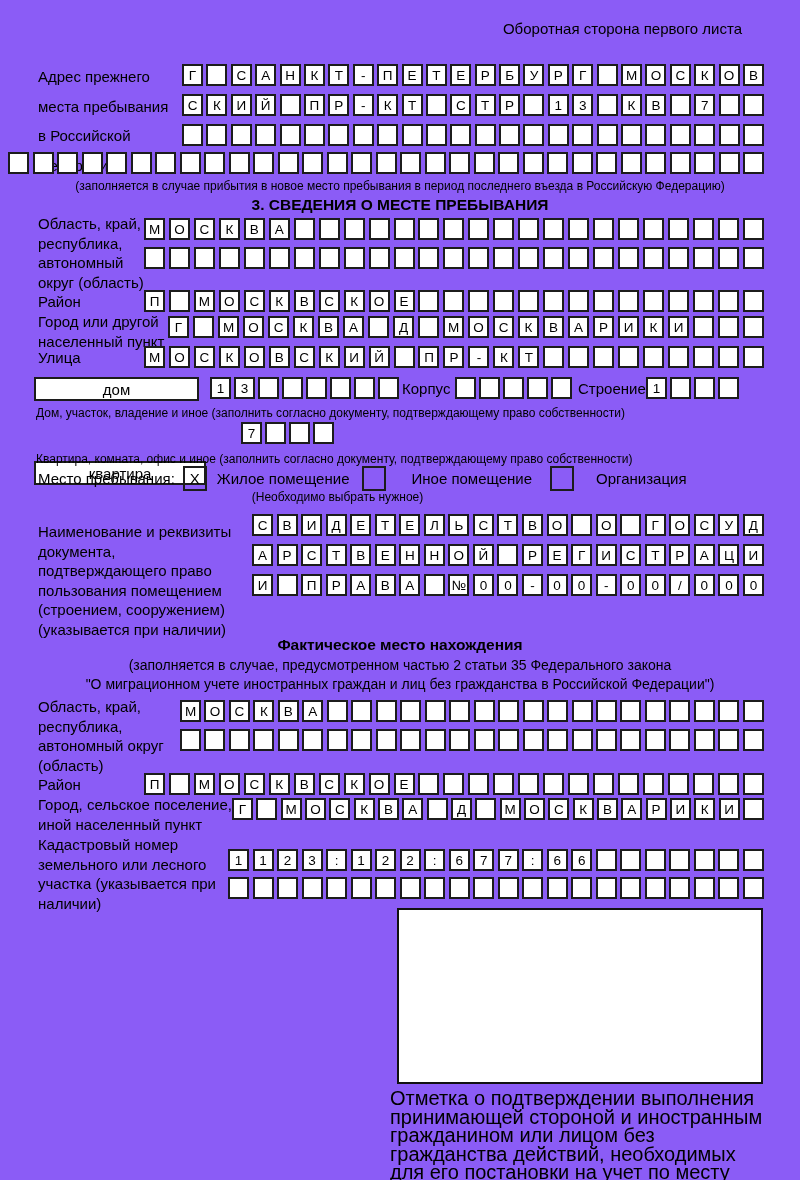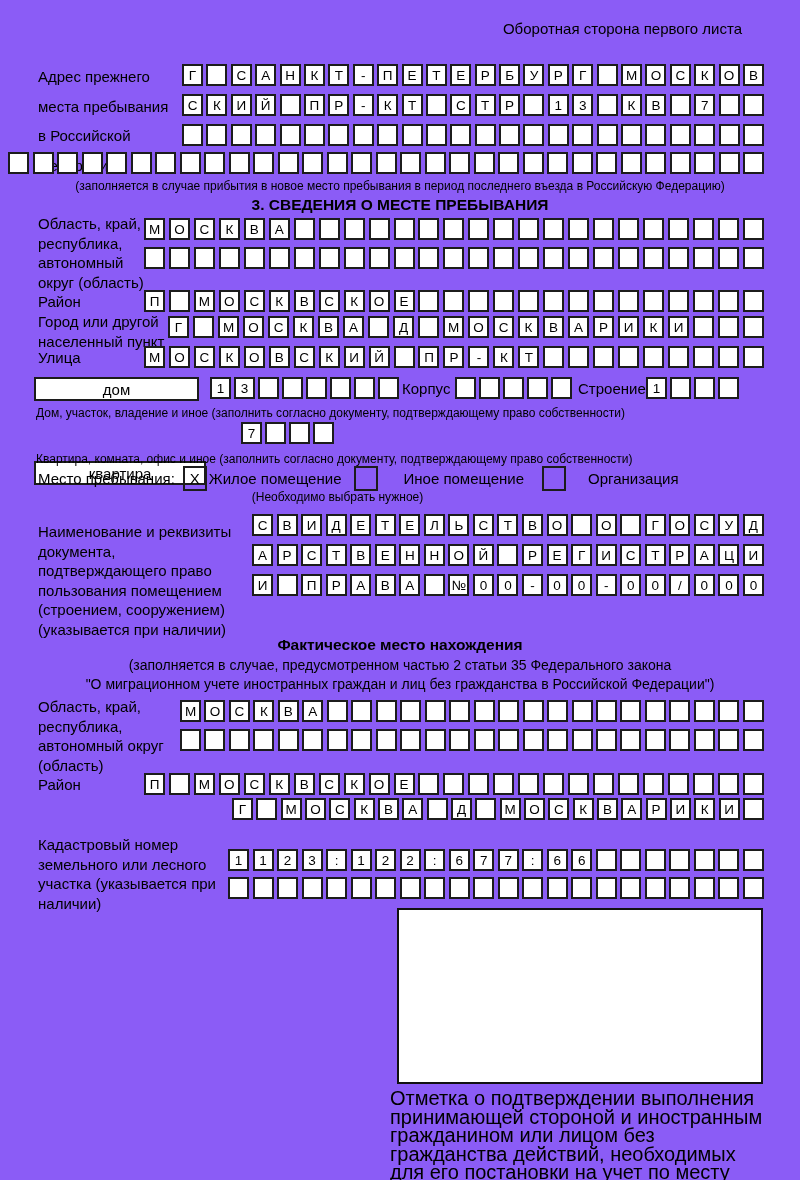--- a/index.html
+++ b/index.html
@@ -323,21 +323,21 @@
       <span class="cbox">7</span>
       <span class="cbox"></span>
       <span class="cbox"></span>
       <span class="cbox"></span>
     </div>
   <div class="note" style="top:452px;left:36px;">Квартира, комната, офис и иное (заполнить согласно документу, подтверждающему право собственности)</div>
 
   <div class="stay-row">
     <span>Место пребывания:</span>
     <span class="chk" style="margin-left:8px;">X</span>
-    <span style="margin-left:2px;">Жилое помещение</span>
+    <span style="margin-left:10px;">Жилое помещение</span>
     <span class="chk" style="margin-left:13px;"></span>
     <span style="margin-left:25px;">Иное помещение</span>
     <span class="chk" style="margin-left:18px;"></span>
     <span style="margin-left:22px;">Организация</span>
   </div>
   <div class="note" style="top:490px;left:165px;width:345px;text-align:center;">(Необходимо выбрать нужное)</div>
 
   <div class="lbl" style="top:522px;left:38px;width:208px;">Наименование и реквизиты документа, подтверждающего право пользования помещением (строением, сооружением) (указывается при наличии)</div>
   <div class="boxrow" style="top:514px;left:252px;width:512px;">
       <span class="cbox">С</span>
@@ -489,20 +489,21 @@
       <span class="cbox"></span>
       <span class="cbox"></span>
       <span class="cbox"></span>
       <span class="cbox"></span>
       <span class="cbox"></span>
       <span class="cbox"></span>
       <span class="cbox"></span>
       <span class="cbox"></span>
     </div>
 
+  <div class="lbl" style="top:795px;left:38px;width:205px;">Город, сельское поселение, иной населенный пункт</div>
   <div class="boxrow" style="top:798px;left:232px;width:532px;">
       <span class="cbox">Г</span>
       <span class="cbox"></span>
       <span class="cbox">М</span>
       <span class="cbox">О</span>
       <span class="cbox">С</span>
       <span class="cbox">К</span>
       <span class="cbox">В</span>
       <span class="cbox">А</span>
       <span class="cbox"></span>

